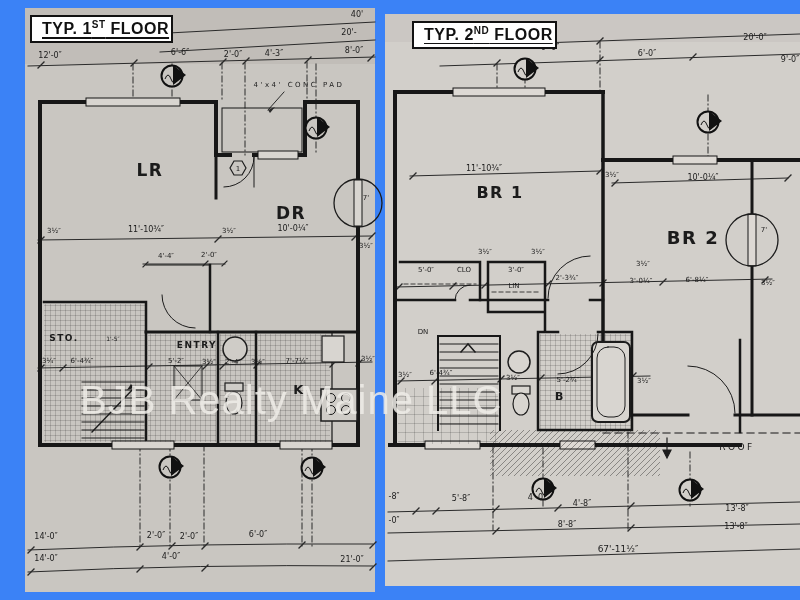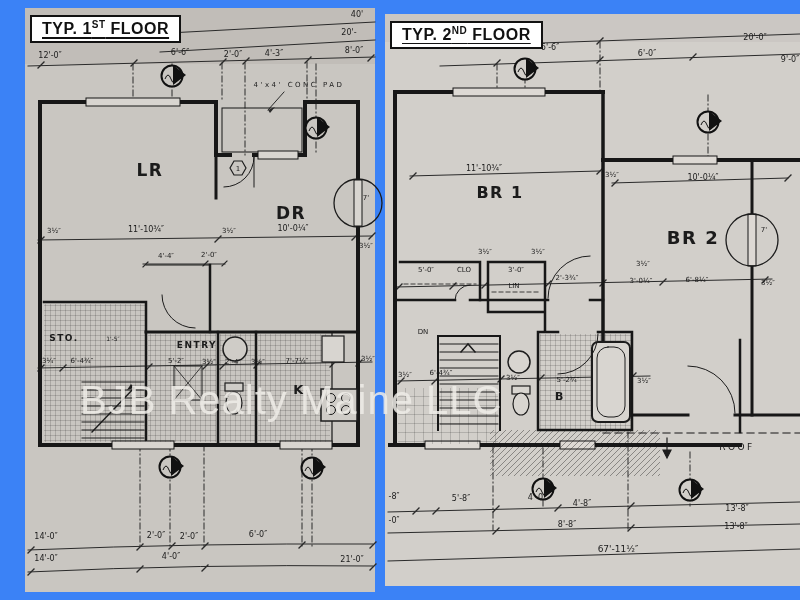--- a/index.html
+++ b/index.html
@@ -3,21 +3,21 @@
 <meta charset="utf-8">
 <style>
   html,body{margin:0;padding:0;background:#ffffff;}
   #stage{position:relative;width:800px;height:600px;background:#3b82f6;overflow:hidden;
          font-family:"Liberation Sans",sans-serif;}
   svg{position:absolute;left:0;top:0;}
   .hw{fill:#1b1b1b;font-family:"DejaVu Sans",sans-serif;}
   .k-room{font-weight:bold;letter-spacing:1.5px;}
   .k-note{letter-spacing:2.5px;}
   .title-box{position:absolute;background:#ffffff;border:2px solid #121212;
-     padding:2px 10px 3px 10px;font-weight:bold;font-size:16px;color:#111;
+     padding:2px 2px 3px 10px;font-weight:bold;font-size:16px;color:#111;
      text-decoration:underline;text-decoration-thickness:2px;text-underline-offset:3px;
      letter-spacing:0.5px;}
   .title-box sup{font-size:10px;}
   #watermark{position:absolute;left:80px;top:378px;font-size:40px;font-weight:400;
      color:rgba(238,236,232,0.85);letter-spacing:1px;white-space:nowrap;pointer-events:none;}
 </style>
 </head>
 <body>
 <div id="stage">
 
@@ -338,15 +338,15 @@
         <text x="567" y="527" font-size="8" text-anchor="middle" class="hw">8'-8″</text>
         <text x="736" y="529" font-size="8" text-anchor="middle" class="hw">13'-8″</text>
         <text x="618" y="552" font-size="9" text-anchor="middle" class="hw">67'-11½″</text>
       </g>
 </svg>
 
 <div id="watermark">BJB Realty Maine LLC</div>
 
 <div class="title-box" style="left:30px;top:15px;"><span>TYP. 1</span><sup>ST</sup><span> FLOOR</span></div>
 
-<div class="title-box" style="left:390px;top:21px;text-decoration:underline;"><span>TYP. 2</span><sup>ND</sup><span> FLOOR</span></div>
+<div class="title-box" style="left:412px;top:21px;text-decoration:underline;"><span>TYP. 2</span><sup>ND</sup><span> FLOOR</span></div>
 
 </div>
 
 </body></html>

